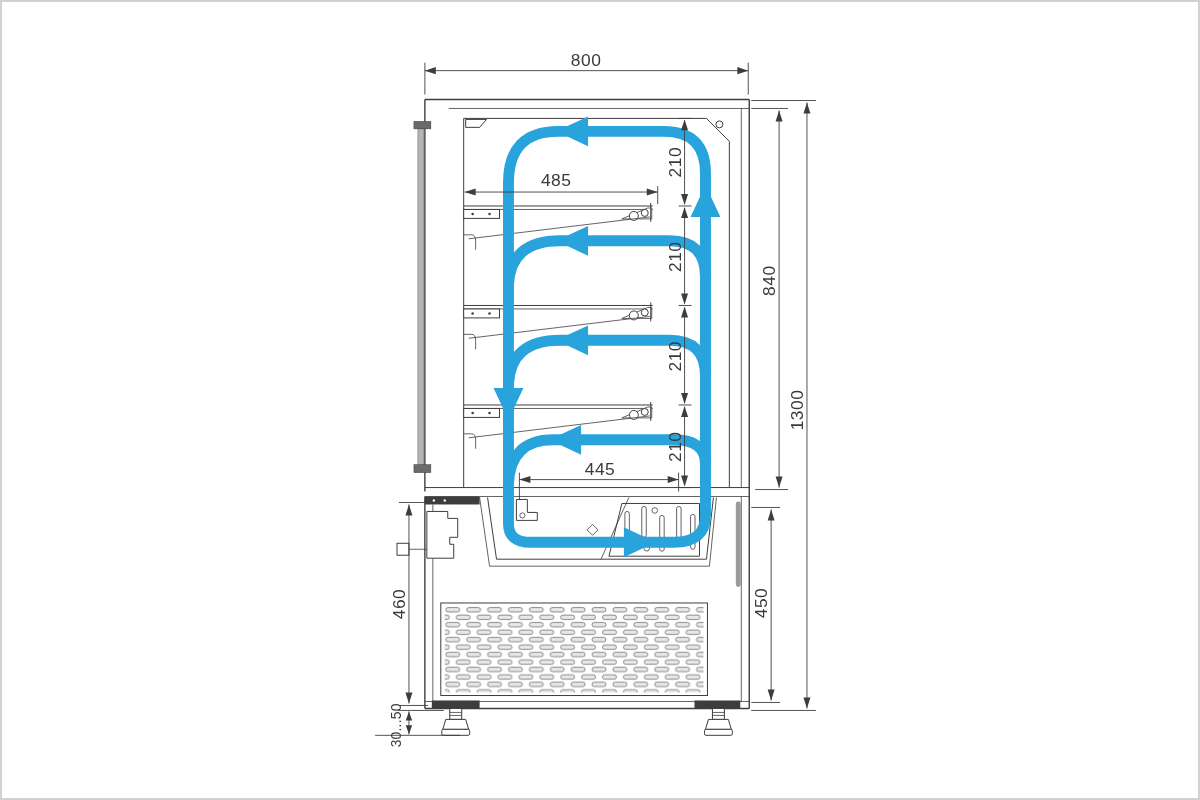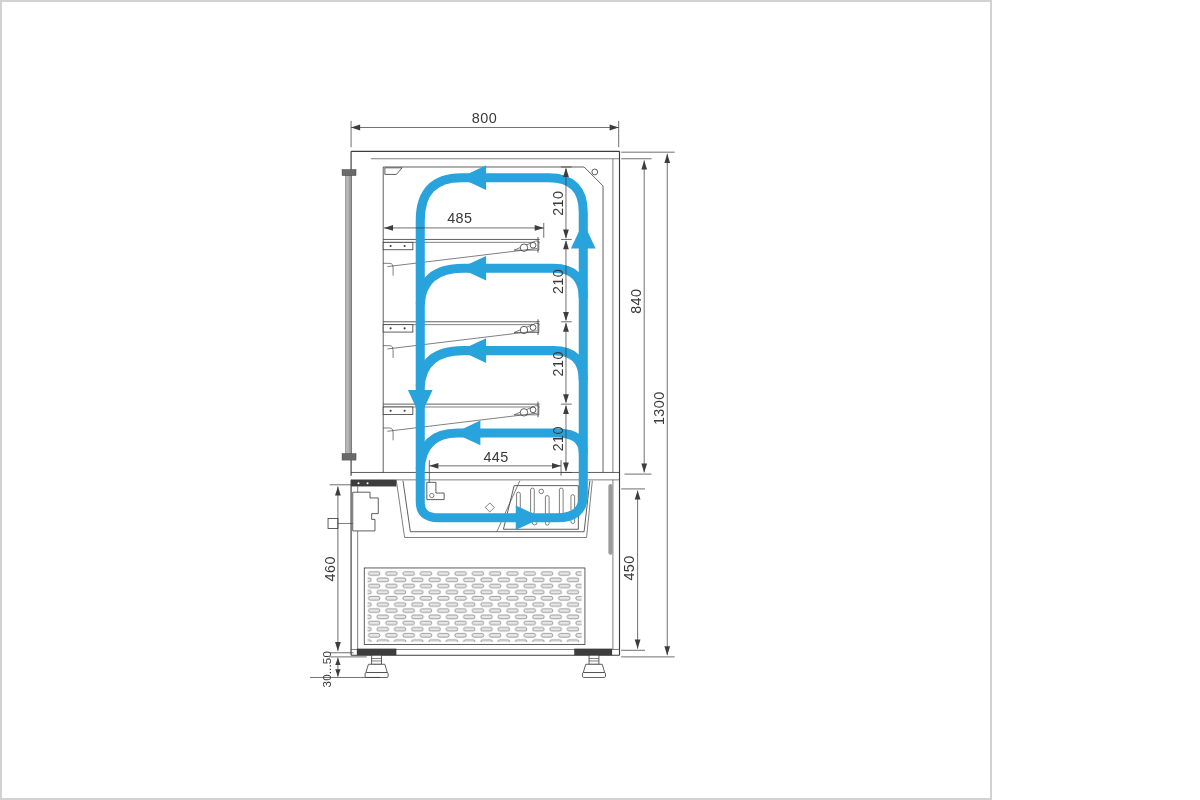--- a/index.html
+++ b/index.html
@@ -1,18 +1,18 @@
 <!DOCTYPE html>
 <html><head>
 <meta charset="utf-8">
 <style>
   html,body{margin:0;padding:0;background:#ffffff;}
   .canvas{
     position:relative;
-    width:992px;height:800px;
+    width:1200px;height:800px;
     box-sizing:border-box;
     background:#ffffff;
     border:2px solid #d2d2d2;
     overflow:hidden;
     font-family:"Liberation Sans", sans-serif;
   }
   svg{display:block;width:100%;height:100%;}
   .outline{stroke:#3d3d3d;fill:none;}
   .thick{stroke-width:1.4;}
   .mid{stroke-width:1;}

